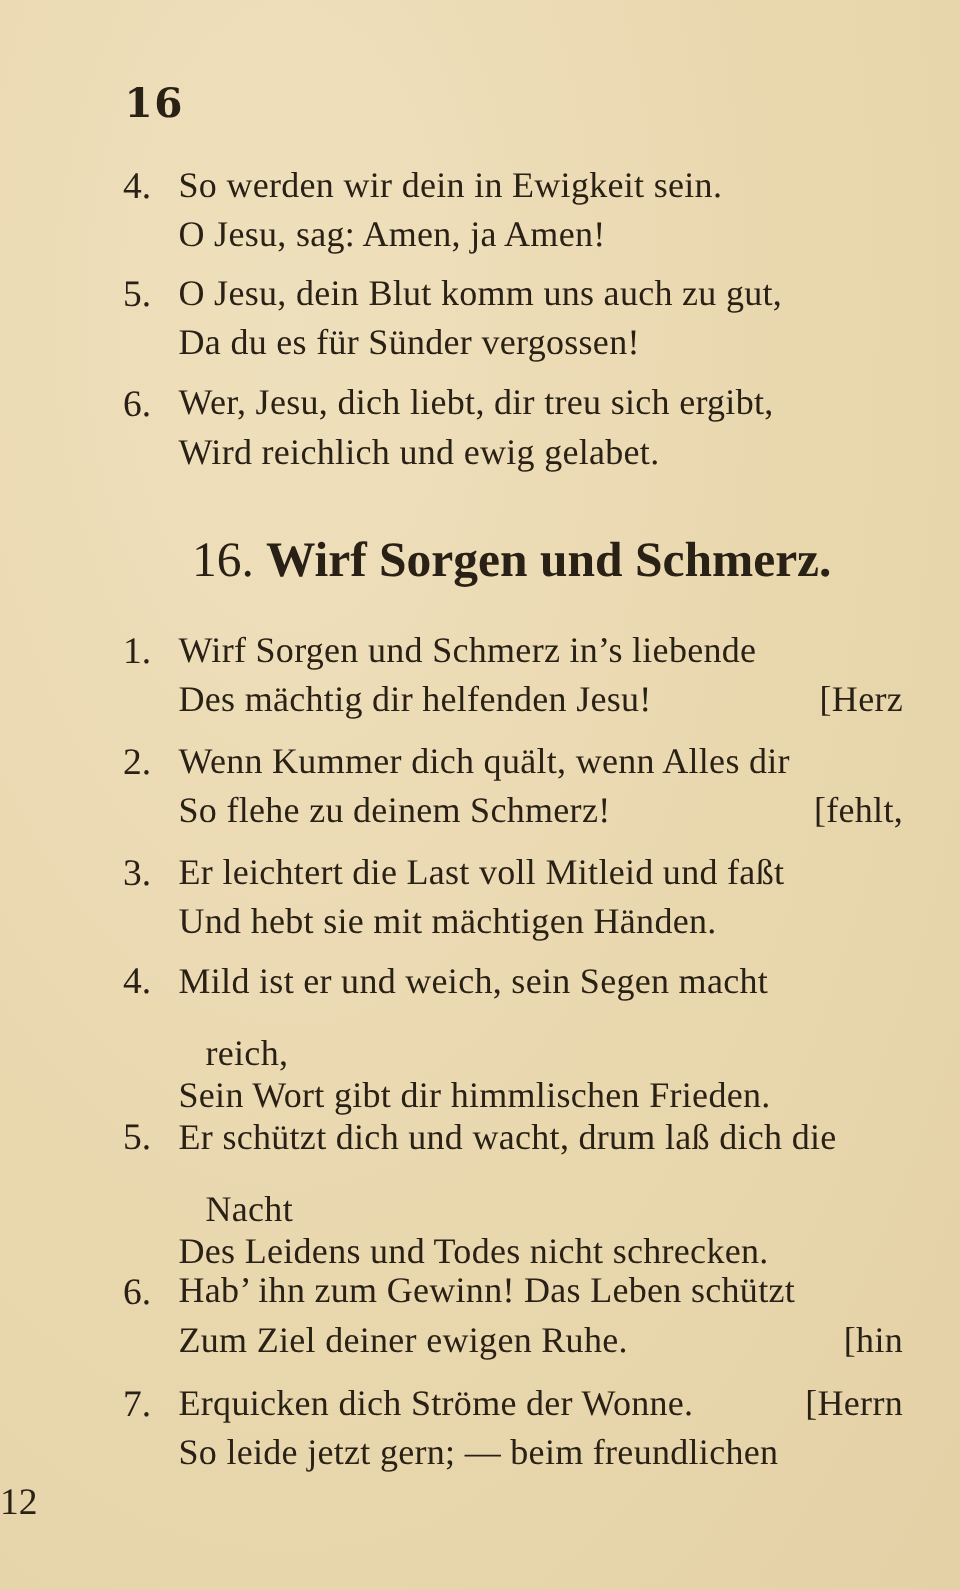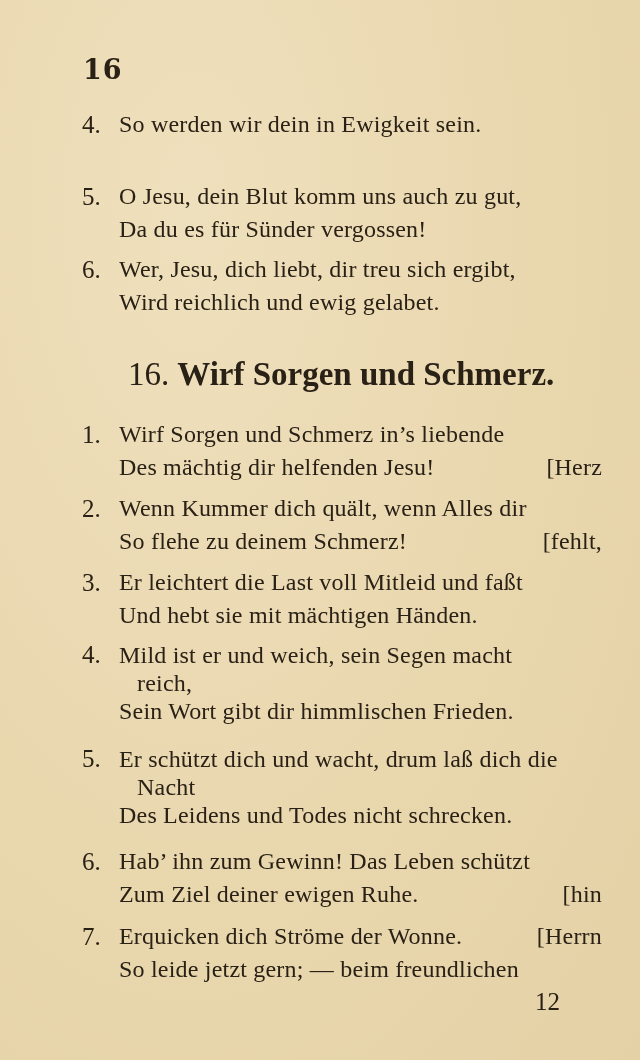--- a/index.html
+++ b/index.html
@@ -23,43 +23,44 @@
     }
     .verse .num {
       position: absolute; left: 0; top: 0; width: 36px;
       font-family: "Liberation Serif", serif; font-size: 25px;
     }
     .verse .line {
       display: block; margin-left: 37px; white-space: nowrap;
       font-family: "Liberation Serif", serif; font-size: 24px;
       letter-spacing: 0.2px;
     }
-    .verse .line.indent { margin-left: 55px; }
+    .verse .line.indent { margin-left: 55px; margin-top: 20px; }
     .verse .line.just { display: flex; justify-content: space-between; text-align: right; }
     .verse .line .bracket { margin-left: auto; }
     .hymn-title {
       position: absolute; left: 128px; top: 356px;
       font-family: "Liberation Serif", serif; font-weight: bold;
       font-size: 33px; white-space: nowrap;
     }
     .hymn-title .tnum { font-weight: normal; margin-right: 8px; }
     .page-number-bottom {
       position: absolute; left: 0; width: 560px; top: 988px;
-      text-align: right; font-family: "Liberation Serif", serif; font-size: 25px;
+      text-align: left; font-family: "Liberation Serif", serif; font-size: 25px;
     }
   </style>
 </head>
 <body>
 
 <div>
   <div class="page-number-top">16</div>
 
   <div class="verse" style="top:108px">
     <span class="num">4.</span>
     <span class="line">So werden wir dein in Ewigkeit sein.</span>
+    <span class="line">O Jesu, sag: Amen, ja Amen!</span>
   </div>
   <div class="verse" style="top:180px">
     <span class="num">5.</span>
     <span class="line">O Jesu, dein Blut komm uns auch zu gut,</span>
     <span class="line">Da du es für Sünder vergossen!</span>
   </div>
   <div class="verse" style="top:253px">
     <span class="num">6.</span>
     <span class="line">Wer, Jesu, dich liebt, dir treu sich ergibt,</span>
     <span class="line">Wird reichlich und ewig gelabet.</span>

